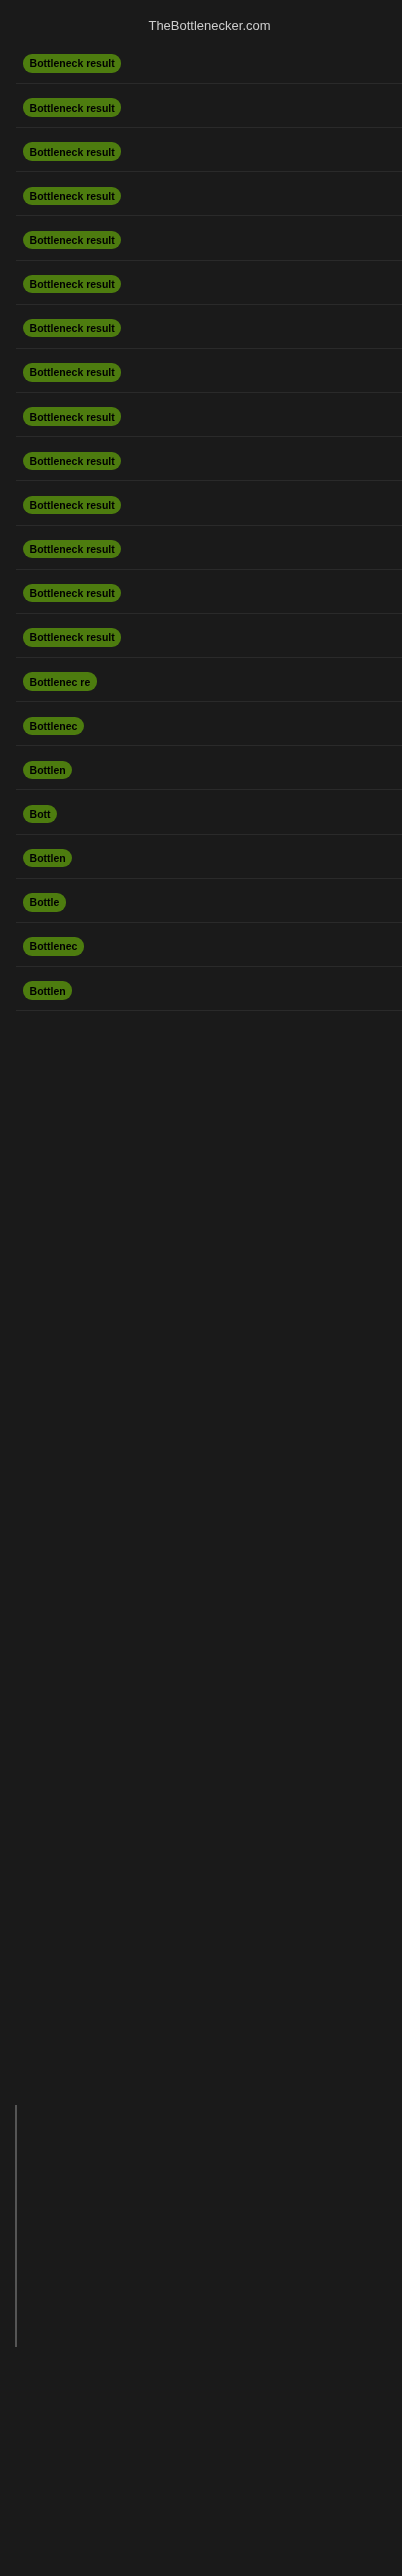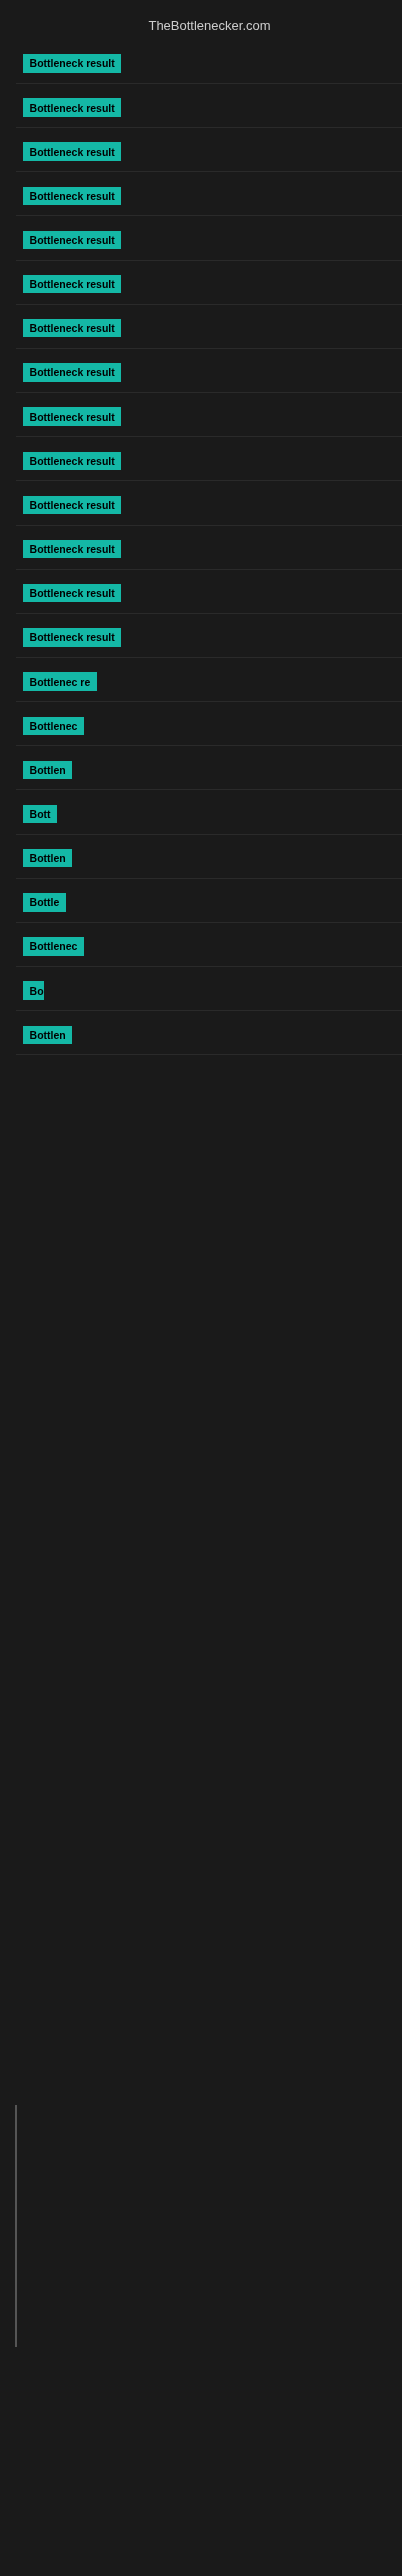--- a/index.html
+++ b/index.html
@@ -18,27 +18,27 @@
 
     .site-title {
       text-align: center;
       color: #cccccc;
       font-size: 13px;
       padding: 6.4px 0;
       background-color: #1a1a1a;
     }
 
     .bottleneck-badge {
-      background-color: #14b8a6;
+      background-color: #4d7c0f;
       color: #000000;
       font-size: 10.5px;
       font-weight: bold;
       padding: 3.2px 6.4px;
       display: inline-block;
-      border-radius: 0;
+      border-radius: 9px;
       white-space: nowrap;
       overflow: hidden;
     }
 
     .row {
       padding: 6.4px 3.2px;
       border-bottom: 0.8px solid #2a2a2a;
       display: flex;
       align-items: center;
     }
@@ -117,21 +117,18 @@
     <div class="row">
       <span class="bottleneck-badge" style="max-width: 55px;">Bottlen</span>
     </div>
     <div class="row">
       <span class="bottleneck-badge" style="max-width: 47px; text-align: right;">Bottle</span>
     </div>
     <div class="row">
       <span class="bottleneck-badge" style="max-width: 64px;">Bottlenec</span>
     </div>
     <div class="row">
-      <span class="bottleneck-badge" style="max-width: 21px;">Bo</span>
-    </div>
-    <div class="row">
       <span class="bottleneck-badge" style="max-width: 55px;">Bottlen</span>
     </div>
   </div>
 
 <div class="vertical-line"></div>
 
 
 </body></html>

